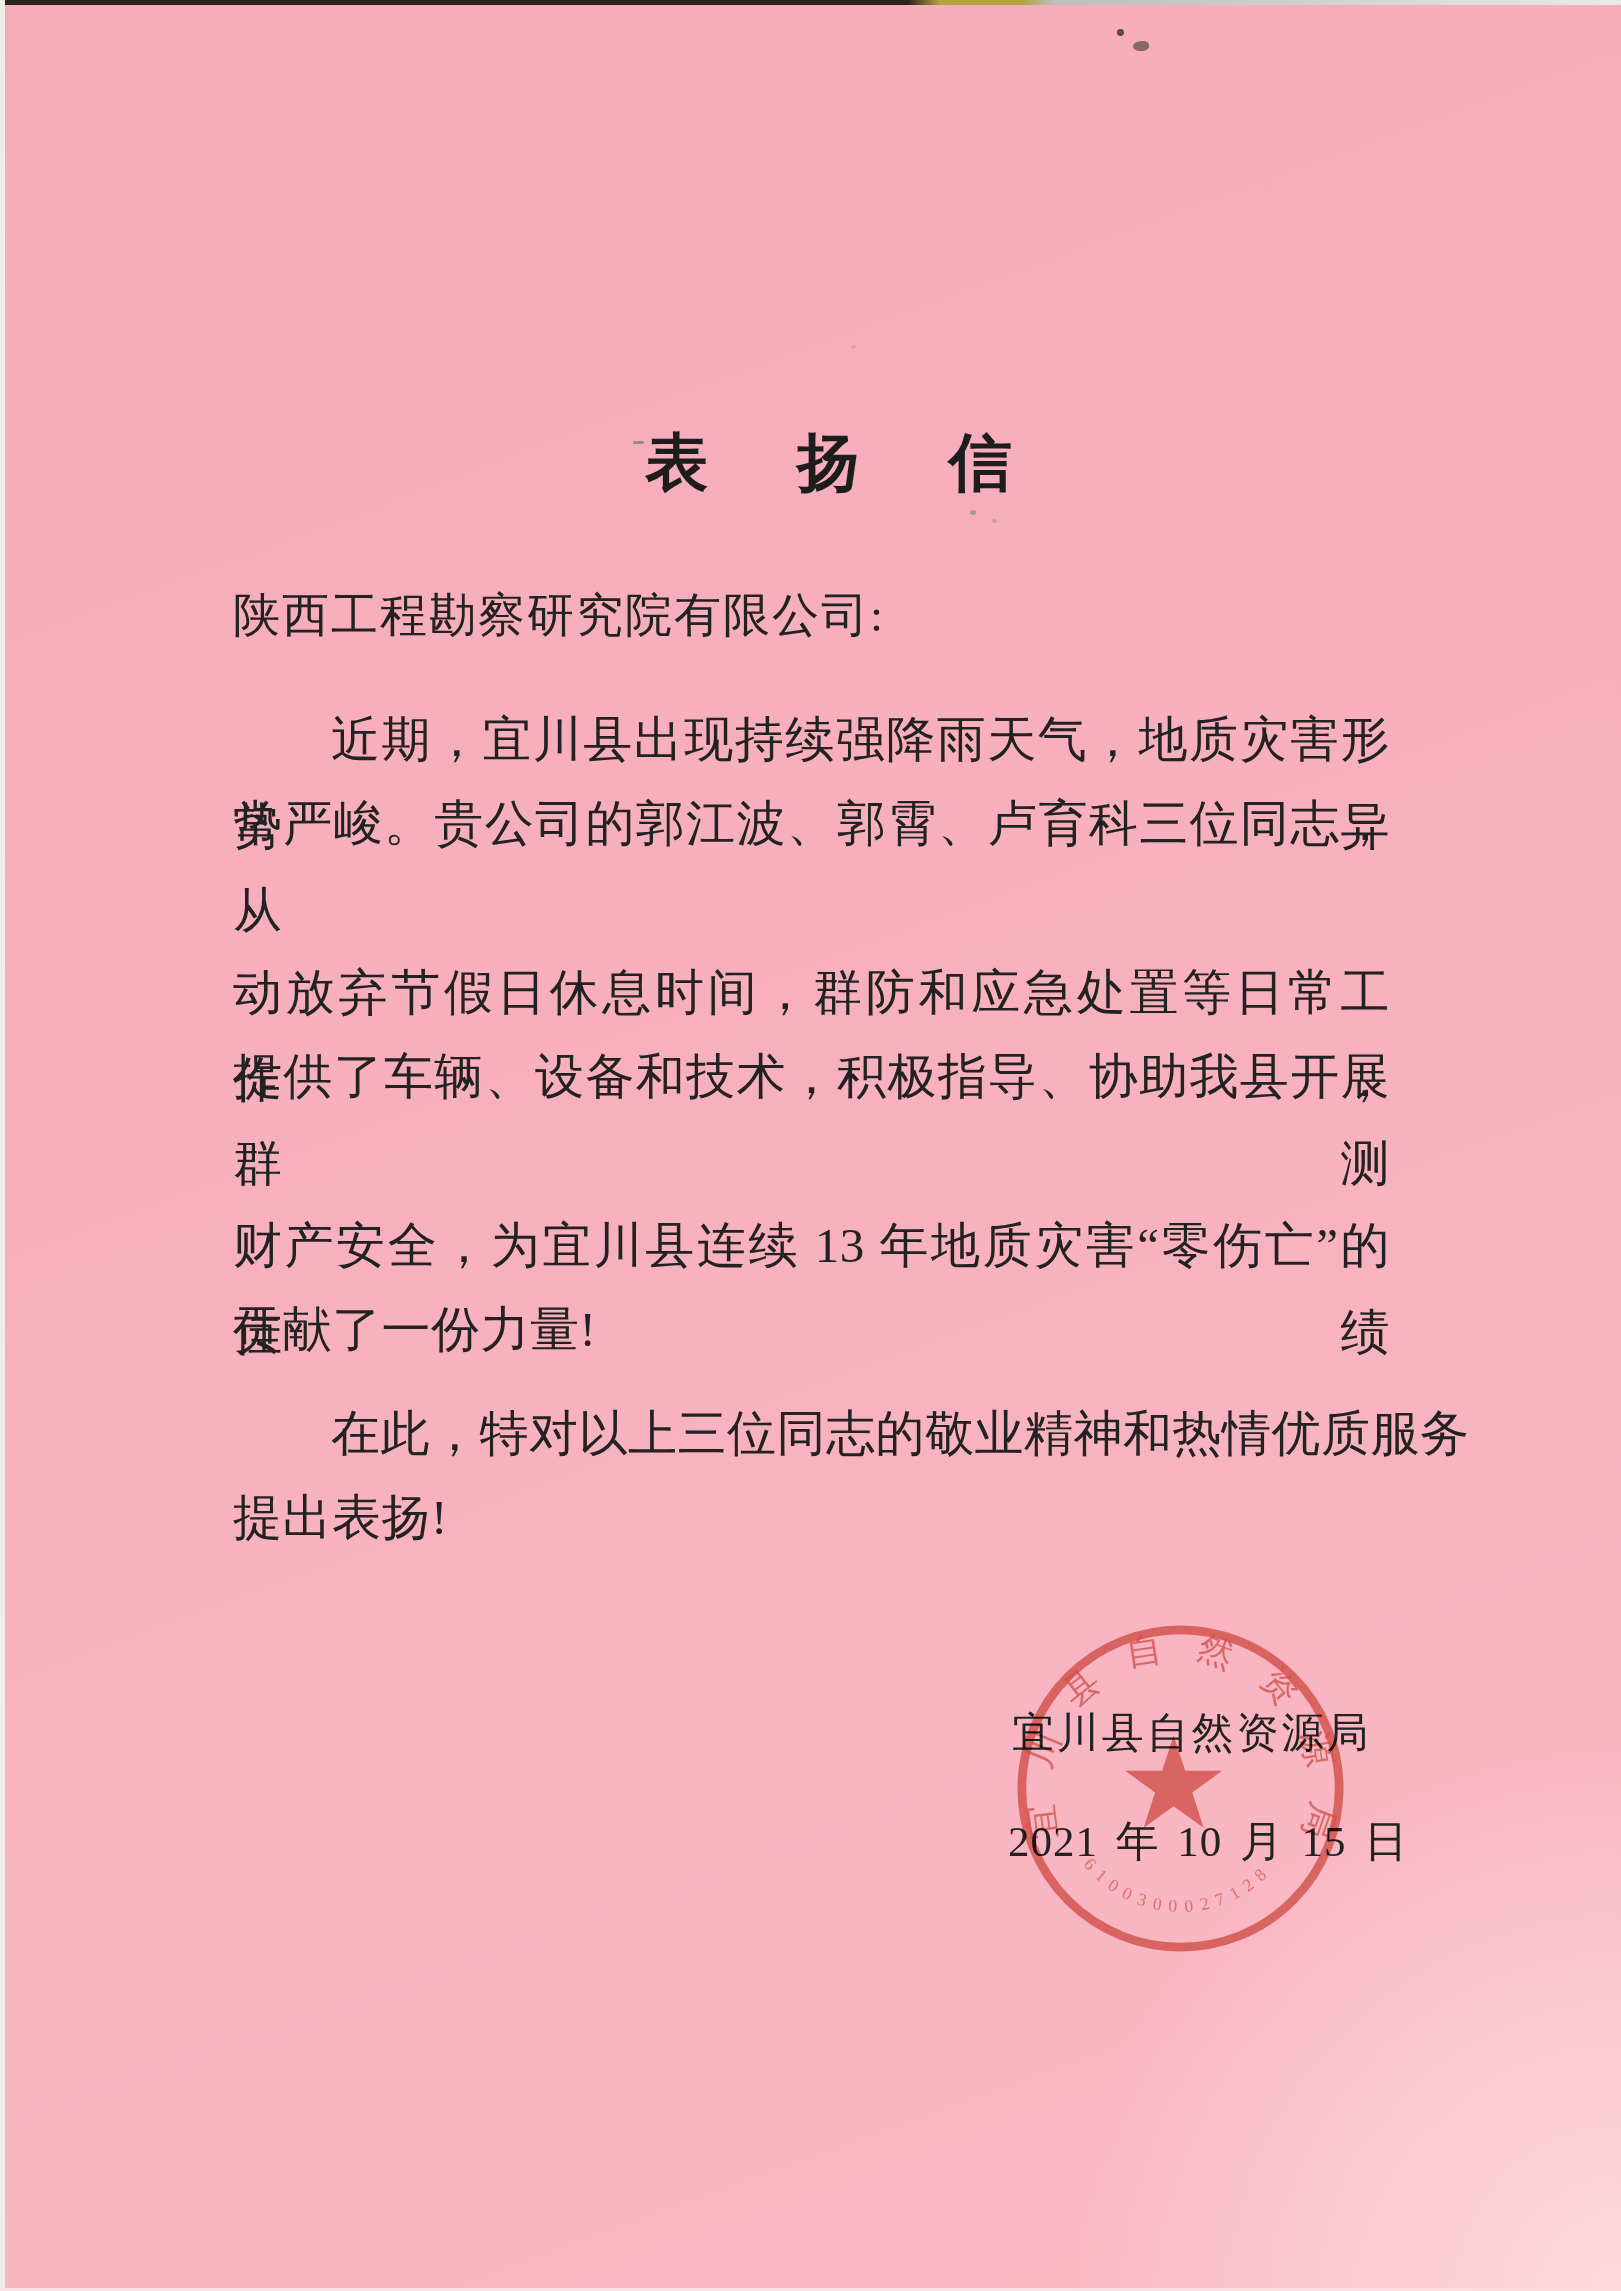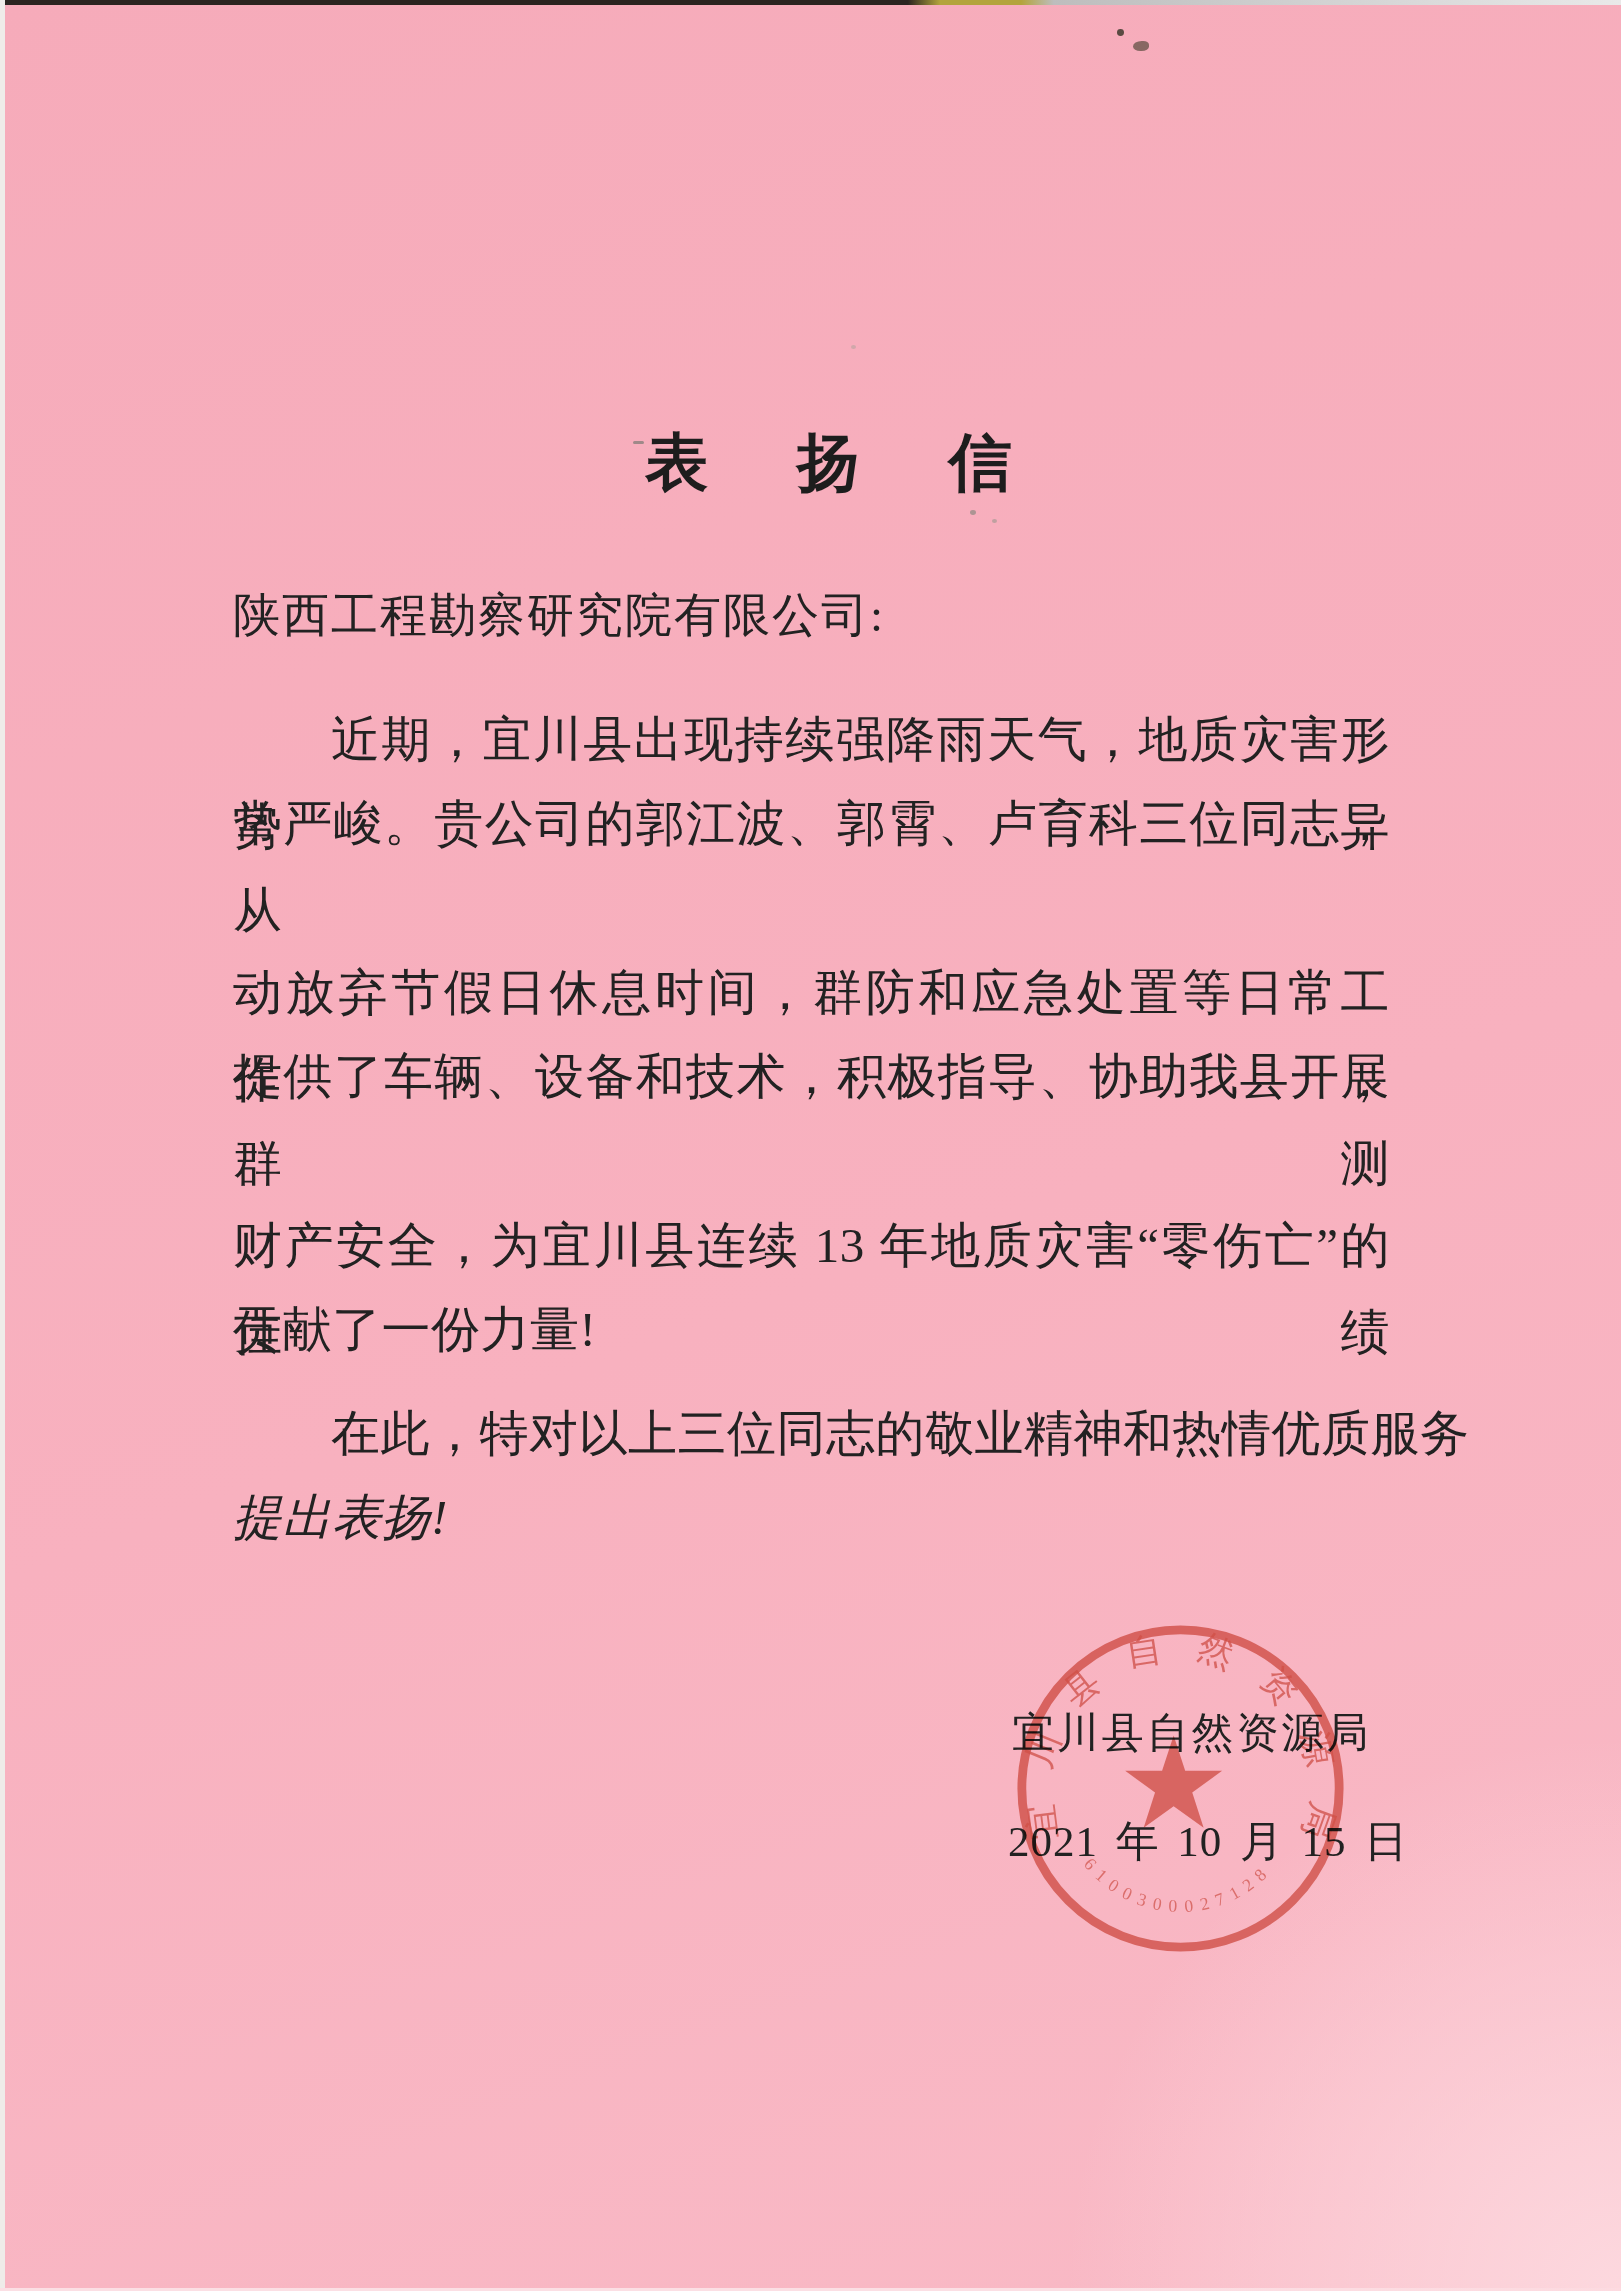--- a/index.html
+++ b/index.html
@@ -77,21 +77,21 @@
   <div class="salutation">陕西工程勘察研究院有限公司:</div>
 
   <div class="line jfull indent" style="top:696px;">近期，宜川县出现持续强降雨天气，地质灾害形势异</div>
   <div class="line jfull" style="top:780px;">常严峻。贵公司的郭江波、郭霄、卢育科三位同志，从</div>
   <div class="line jfull" style="top:949px;">动放弃节假日休息时间，群防和应急处置等日常工作，</div>
   <div class="line jfull" style="top:1033px;">提供了车辆、设备和技术，积极指导、协助我县开展群测</div>
   <div class="line jfull" style="top:1202px;">财产安全，为宜川县连续 13 年地质灾害“零伤亡”的佳绩</div>
   <div class="line" style="top:1286px;">贡献了一份力量!</div>
 
   <div class="line indent" style="top:1390px;">在此，特对以上三位同志的敬业精神和热情优质服务</div>
-  <div class="line" style="top:1474px;font-style:italic;">提出表扬!</div>
+  <div class="line" style="top:1474px;">提出表扬!</div>
 
   <div class="sig-org">宜川县自然资源局</div>
   <div class="sig-date">2021 年 10 月 15 日</div>
 
   <svg class="seal" viewBox="0 0 340 340">
     <circle cx="170" cy="170" r="162" fill="none" stroke="#cf5a45" stroke-width="9" stroke-opacity="0.8"></circle>
     <polygon points="163,116 174.8,151.8 212.5,151.9 182,174.2 193.6,210.1 163,188 132.4,210.1 144,174.2 113.5,151.9 151.2,151.8" fill="#cf5a45" fill-opacity="0.78"></polygon>
     <defs>
       <path id="sealNameArc" d="M 47.6,219.4 A 132,132 0 1 1 292.4,219.4" fill="none"></path>
       <path id="sealSerialArc" d="M 70.7,247.6 A 126,126 0 0 0 269.3,247.6" fill="none"></path>

